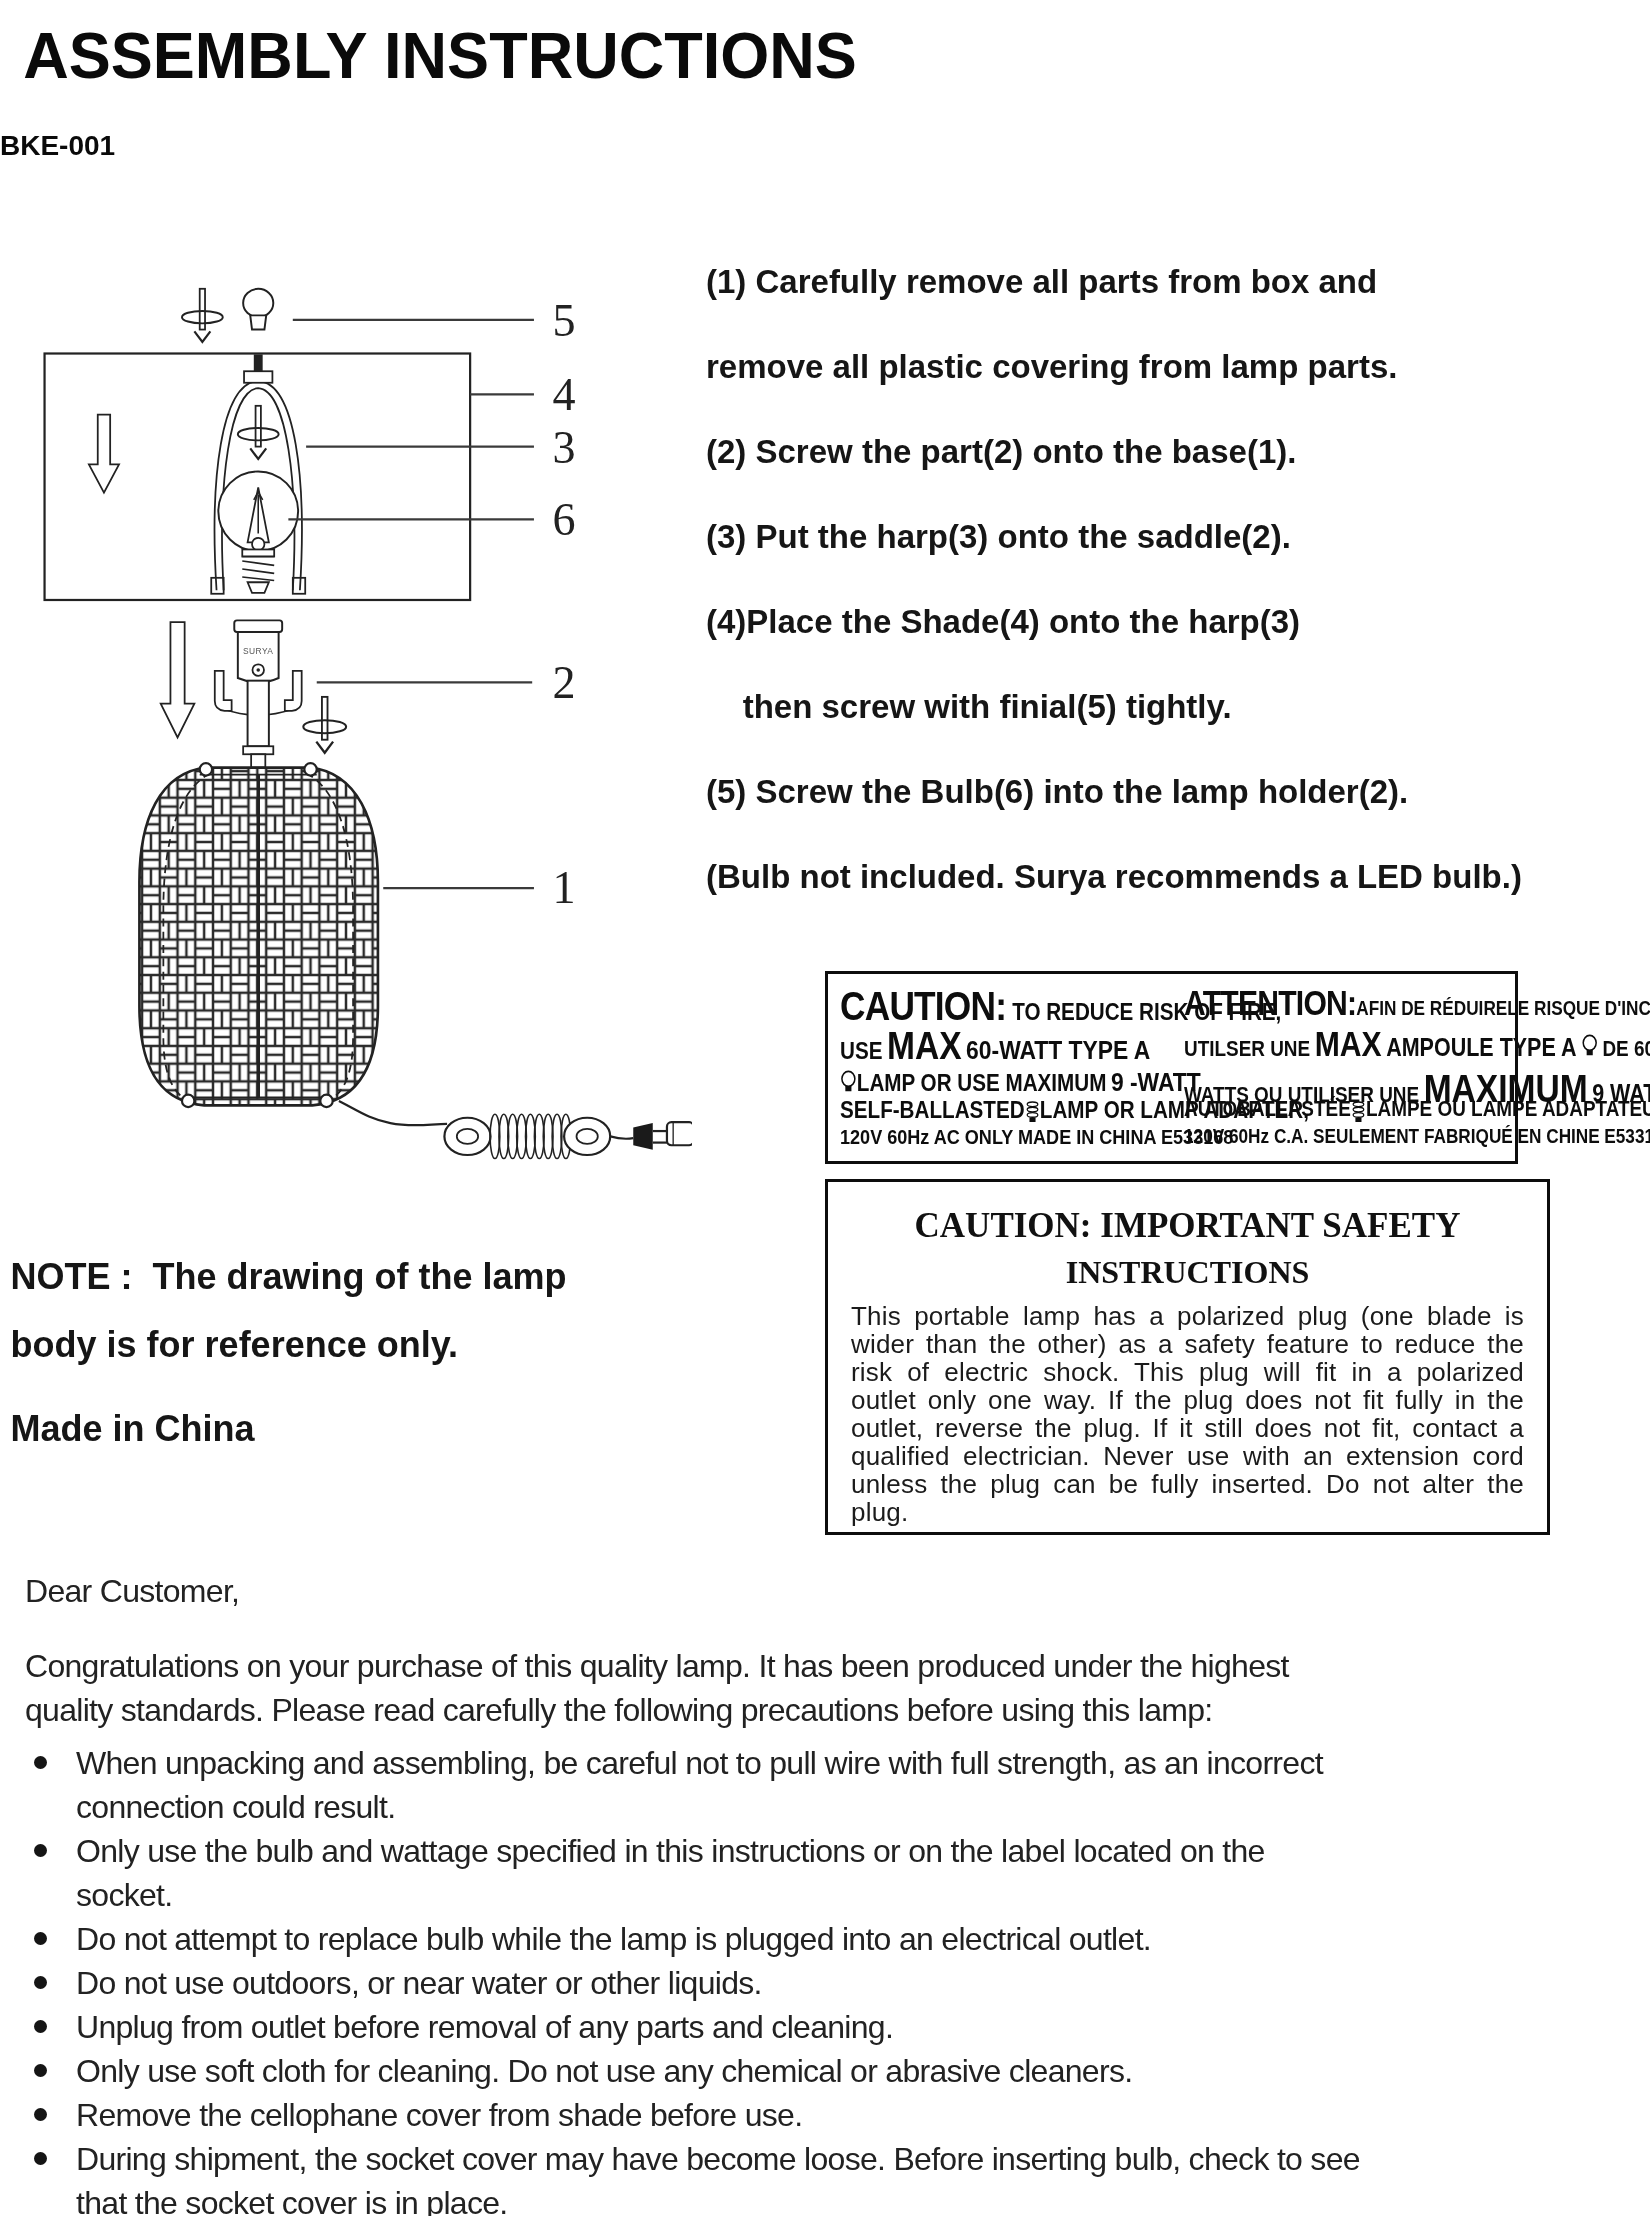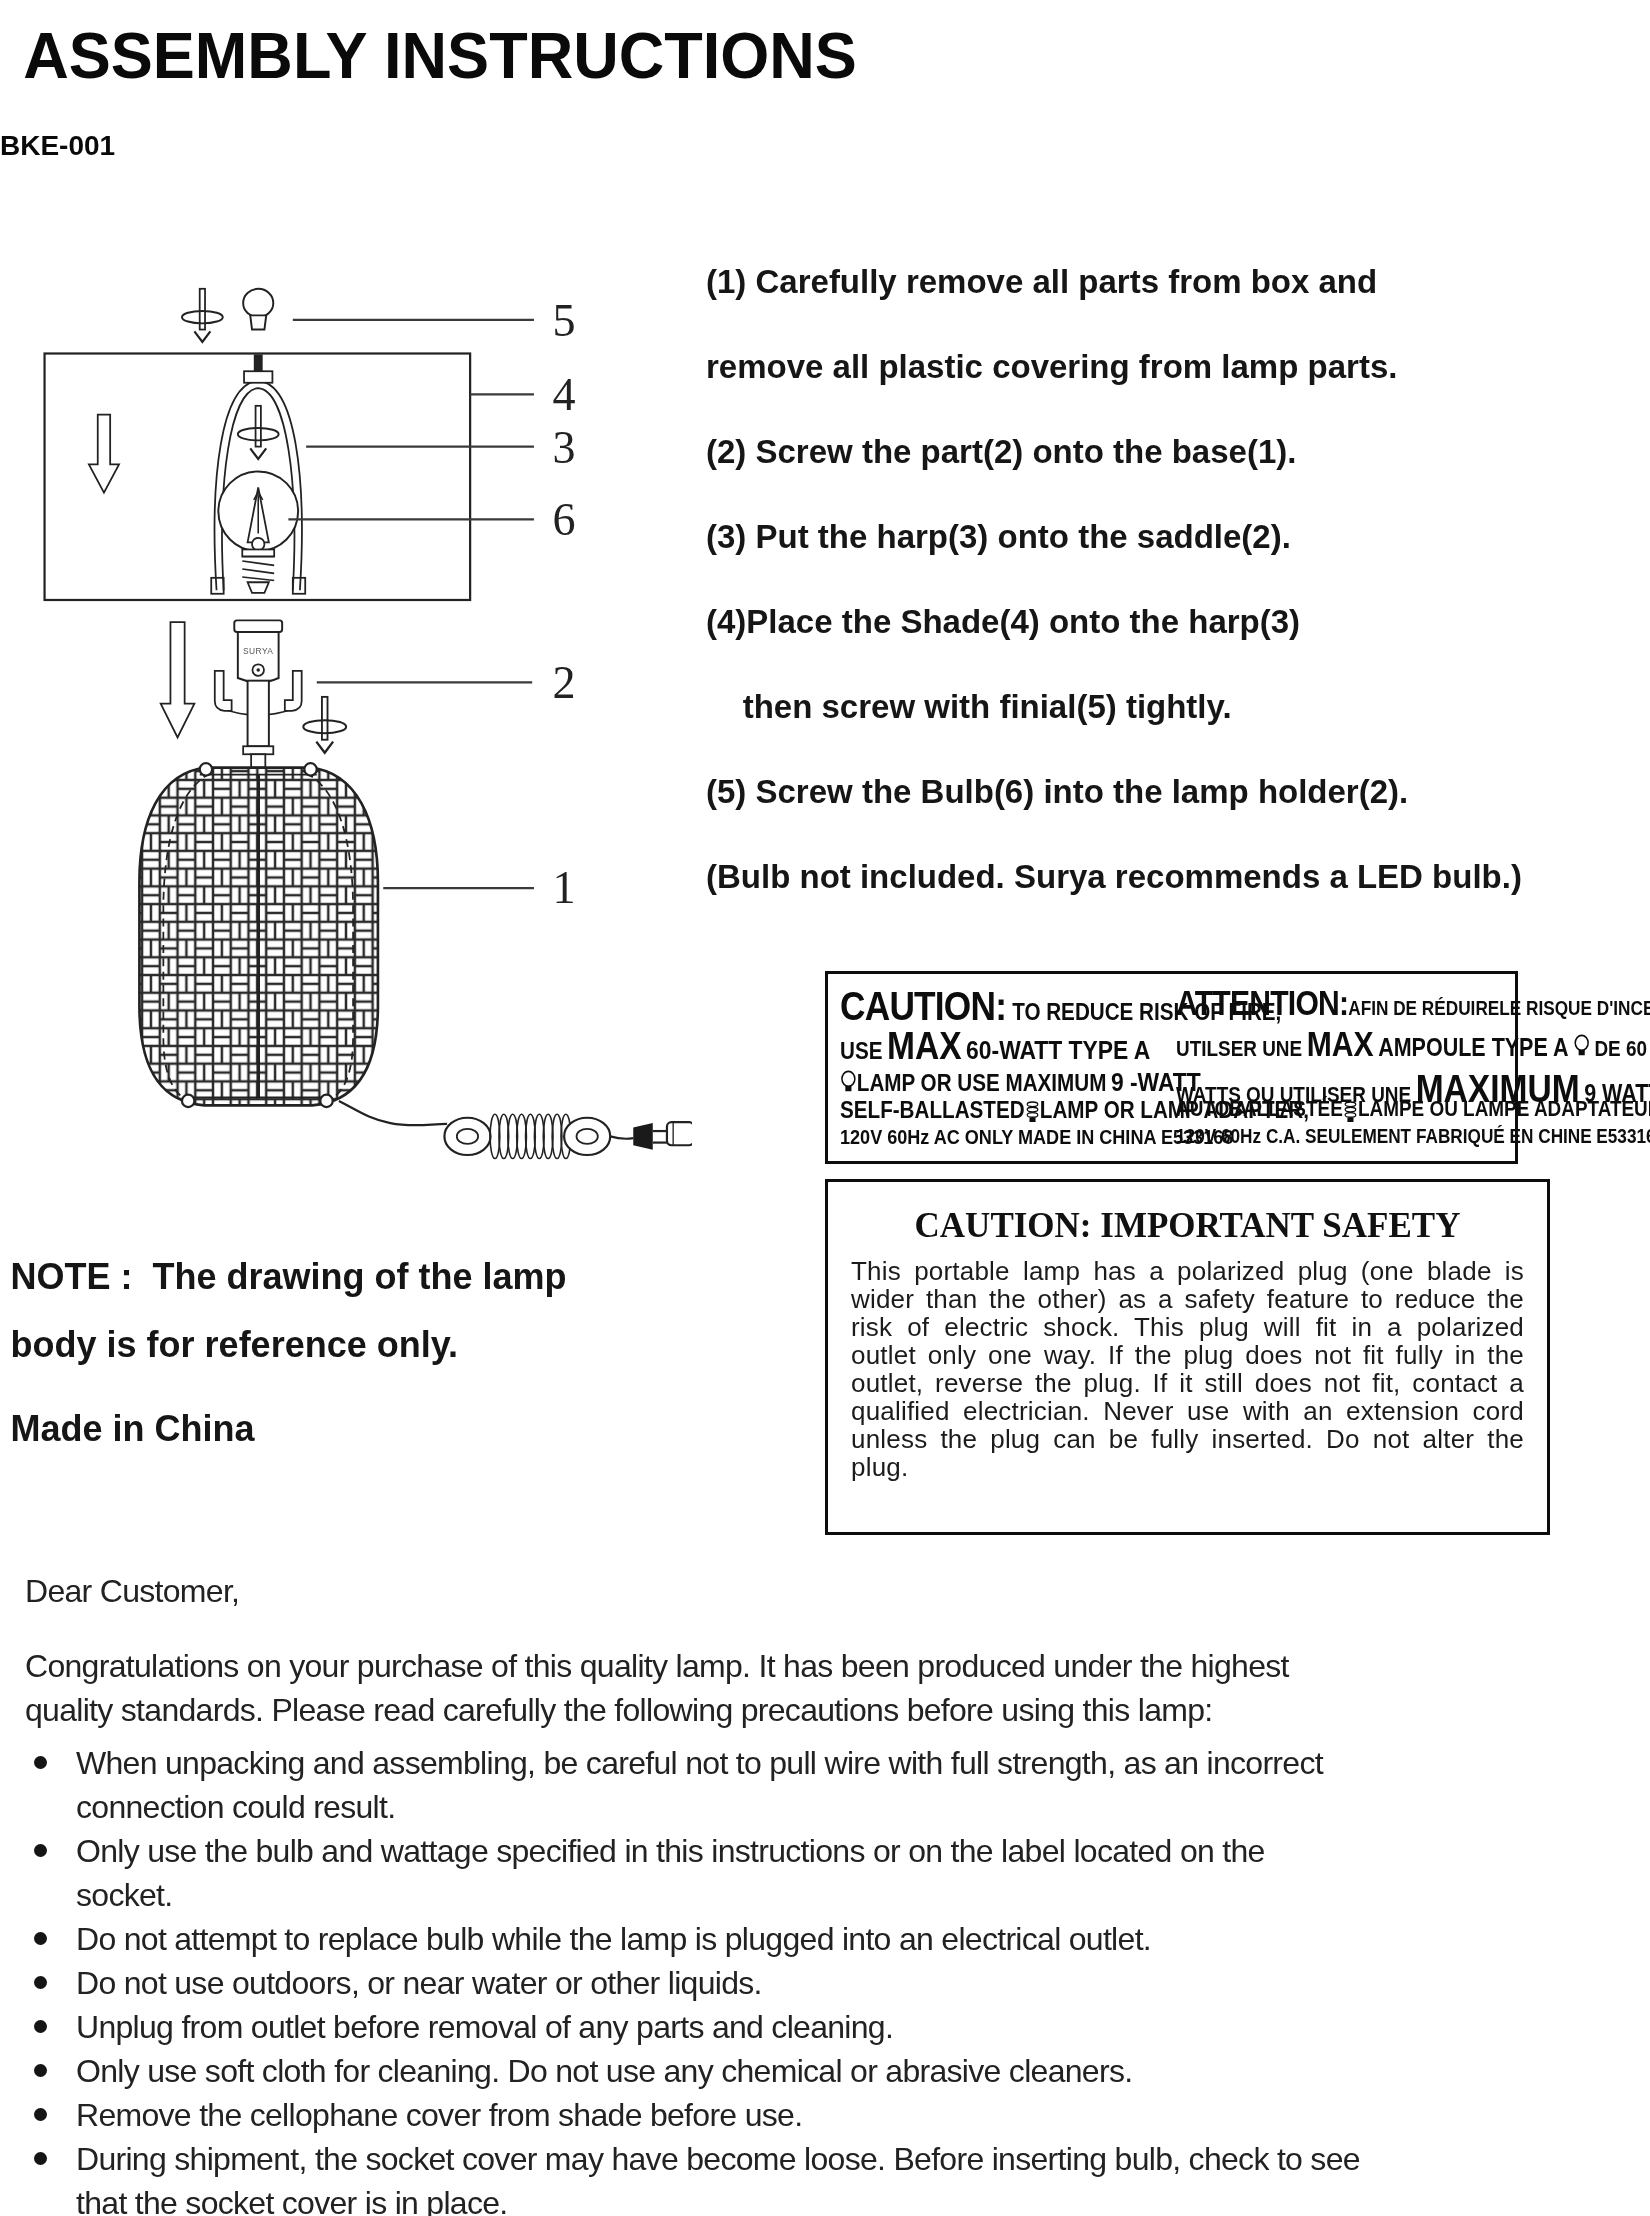--- a/index.html
+++ b/index.html
@@ -26,21 +26,21 @@
 
   
   .diagram-svg { left:0; top:248px; }
   .part-num { font-family:"Liberation Serif", serif; font-size:52px; fill:#222; }
   .sockettext { font-family:"Liberation Sans", sans-serif; font-size:9.5px; fill:#555; letter-spacing:0.5px; }
 
   
   .caution-label {
     left:825px; top:971px; width:693px; height:193px;
     border:3.5px solid #0d0d0d; background:#fff;
-    display:flex; flex-direction:row; padding:8.9px 8.9px 7px 12.4px; gap:3px;
+    display:flex; flex-direction:row; padding:8.9px 8.9px 7px 12.4px; gap:11px;
   }
   .cl-col { width:50%; overflow:visible; }
   .cl-row { display:flex; align-items:baseline; white-space:nowrap;
     transform:scaleX(0.86); transform-origin:0 50%; font-weight:700; color:#0d0d0d; }
   .cl-row .mini-icon { align-self:center; flex:0 0 auto; }
   .t-huge  { font-size:41px; letter-spacing:-0.9px; }
   .t-hugefr{ font-size:35px; letter-spacing:-0.9px; }
   .t-max   { font-size:39px; margin:0 5.3px; }
   .t-big   { font-size:26.6px; }
   .t-md    { font-size:24px; }
@@ -292,20 +292,21 @@
     </div>
     <div class="cl-row en-r5">
       <span class="t-smfr">120V 60Hz C.A. SEULEMENT FABRIQUÉ EN CHINE</span>
       <span class="t-smfr gap6">E533168</span>
     </div>
   </div>
 </div>
 
 <div class="abs safety-box">
   <div class="sb-title1">CAUTION: IMPORTANT SAFETY</div>
+  <div class="sb-title2">INSTRUCTIONS</div>
   <div class="sb-body">This portable lamp has a polarized plug (one blade is wider than the other) as a safety feature to reduce the risk of electric shock. This plug will fit in a polarized outlet only one way. If the plug does not fit fully in the outlet, reverse the plug. If it still does not fit, contact a qualified electrician. Never use with an extension cord unless the plug can be fully inserted. Do not alter the plug.</div>
 </div>
 
 <div class="abs note"><span>NOTE :  The drawing of the lamp</span><br><span>body is for reference only.</span></div>
 <div class="abs made-in">Made in China</div>
 
 <div class="abs customer">
   <div>Dear Customer,</div>
   <div class="cust-intro">Congratulations on your purchase of this quality lamp. It has been produced under the highest quality standards. Please read carefully the following precautions before using this lamp:</div>
   <div class="precautions">

